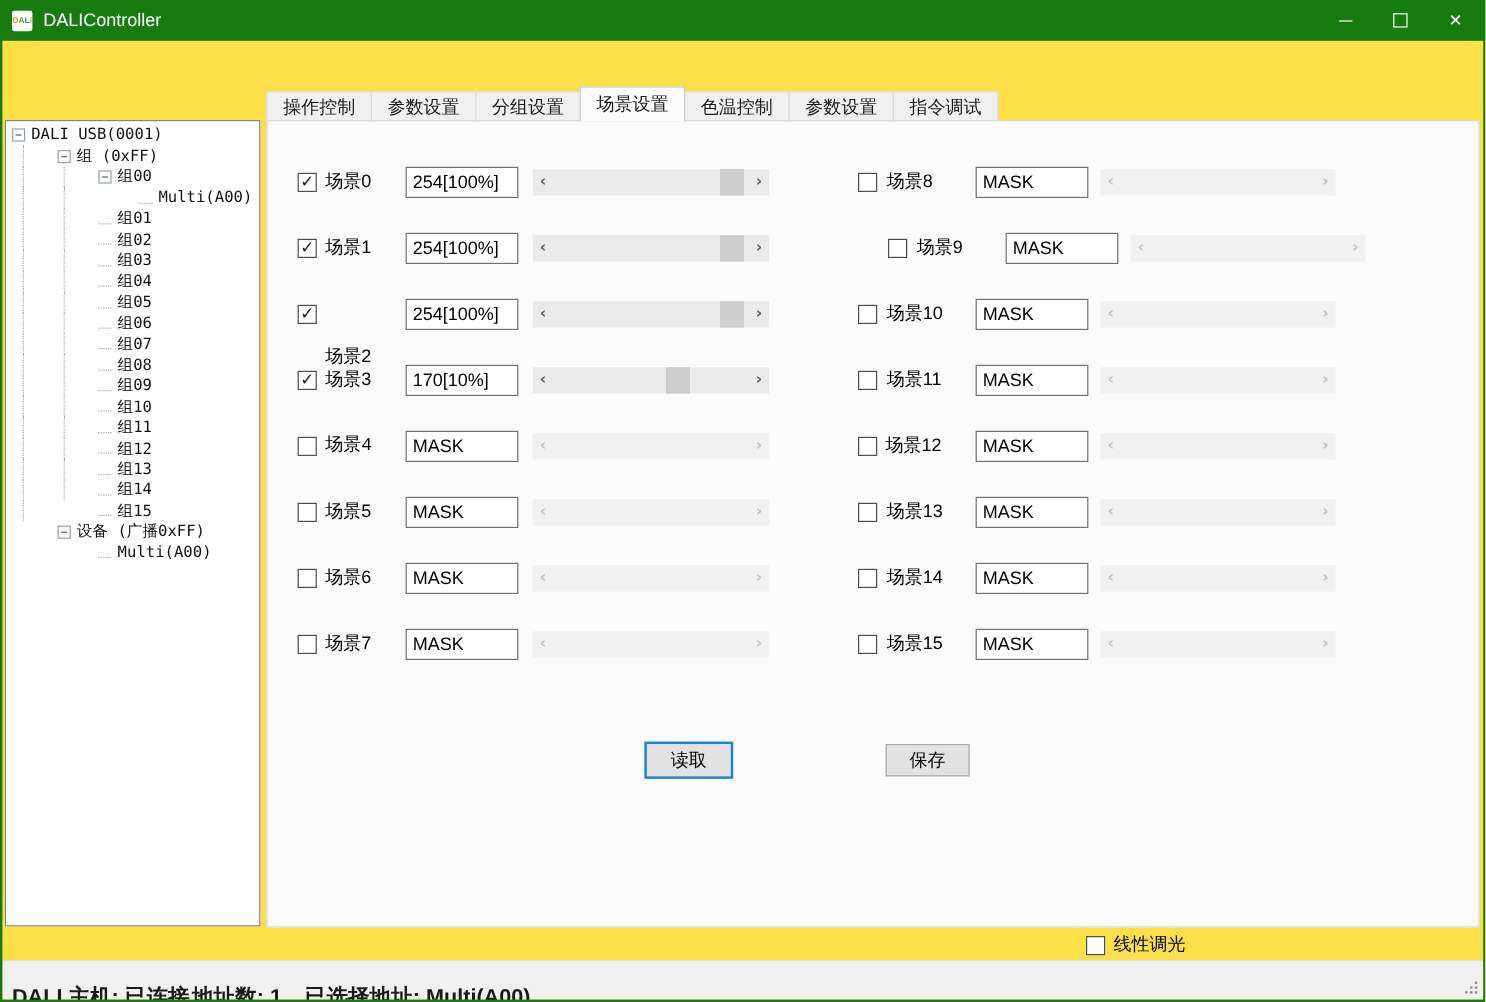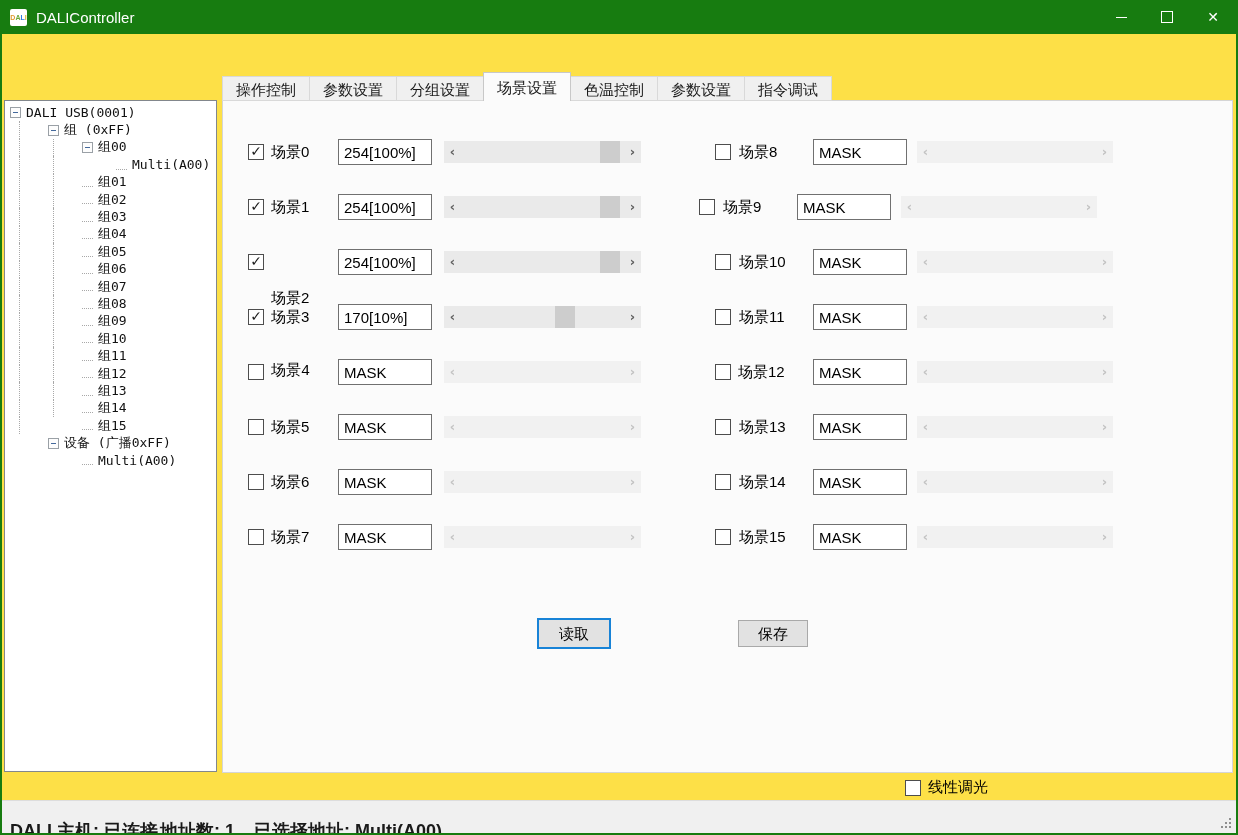--- a/index.html
+++ b/index.html
@@ -323,21 +323,21 @@
       </div>
       <div class="scene-row" style="left: 492px; top: 38px; width: 399px;">
         <span class="checkbox" style="left: 0px; top: 5px;"></span>
         <span class="scene-label" style="left: 24px;">场景8</span>
         <input class="scene-input" value="MASK" style="left: 98px;">
         <div class="sbar disabled" style="left: 202px; width: 196px;">
           <span class="arr" style="left: 0px;">‹</span>
           <span class="arr right">›</span>
         </div>
       </div>
-      <div class="scene-row" style="left: 476px; top: 93px; width: 399px;">
+      <div class="scene-row" style="left: 517px; top: 93px; width: 399px;">
         <span class="checkbox" style="left: 0px; top: 5px;"></span>
         <span class="scene-label" style="left: 24px;">场景9</span>
         <input class="scene-input" value="MASK" style="left: 98px;">
         <div class="sbar disabled" style="left: 202px; width: 196px;">
           <span class="arr" style="left: 0px;">‹</span>
           <span class="arr right">›</span>
         </div>
       </div>
       <div class="scene-row" style="left: 492px; top: 148px; width: 399px;">
         <span class="checkbox" style="left: 0px; top: 5px;"></span>

